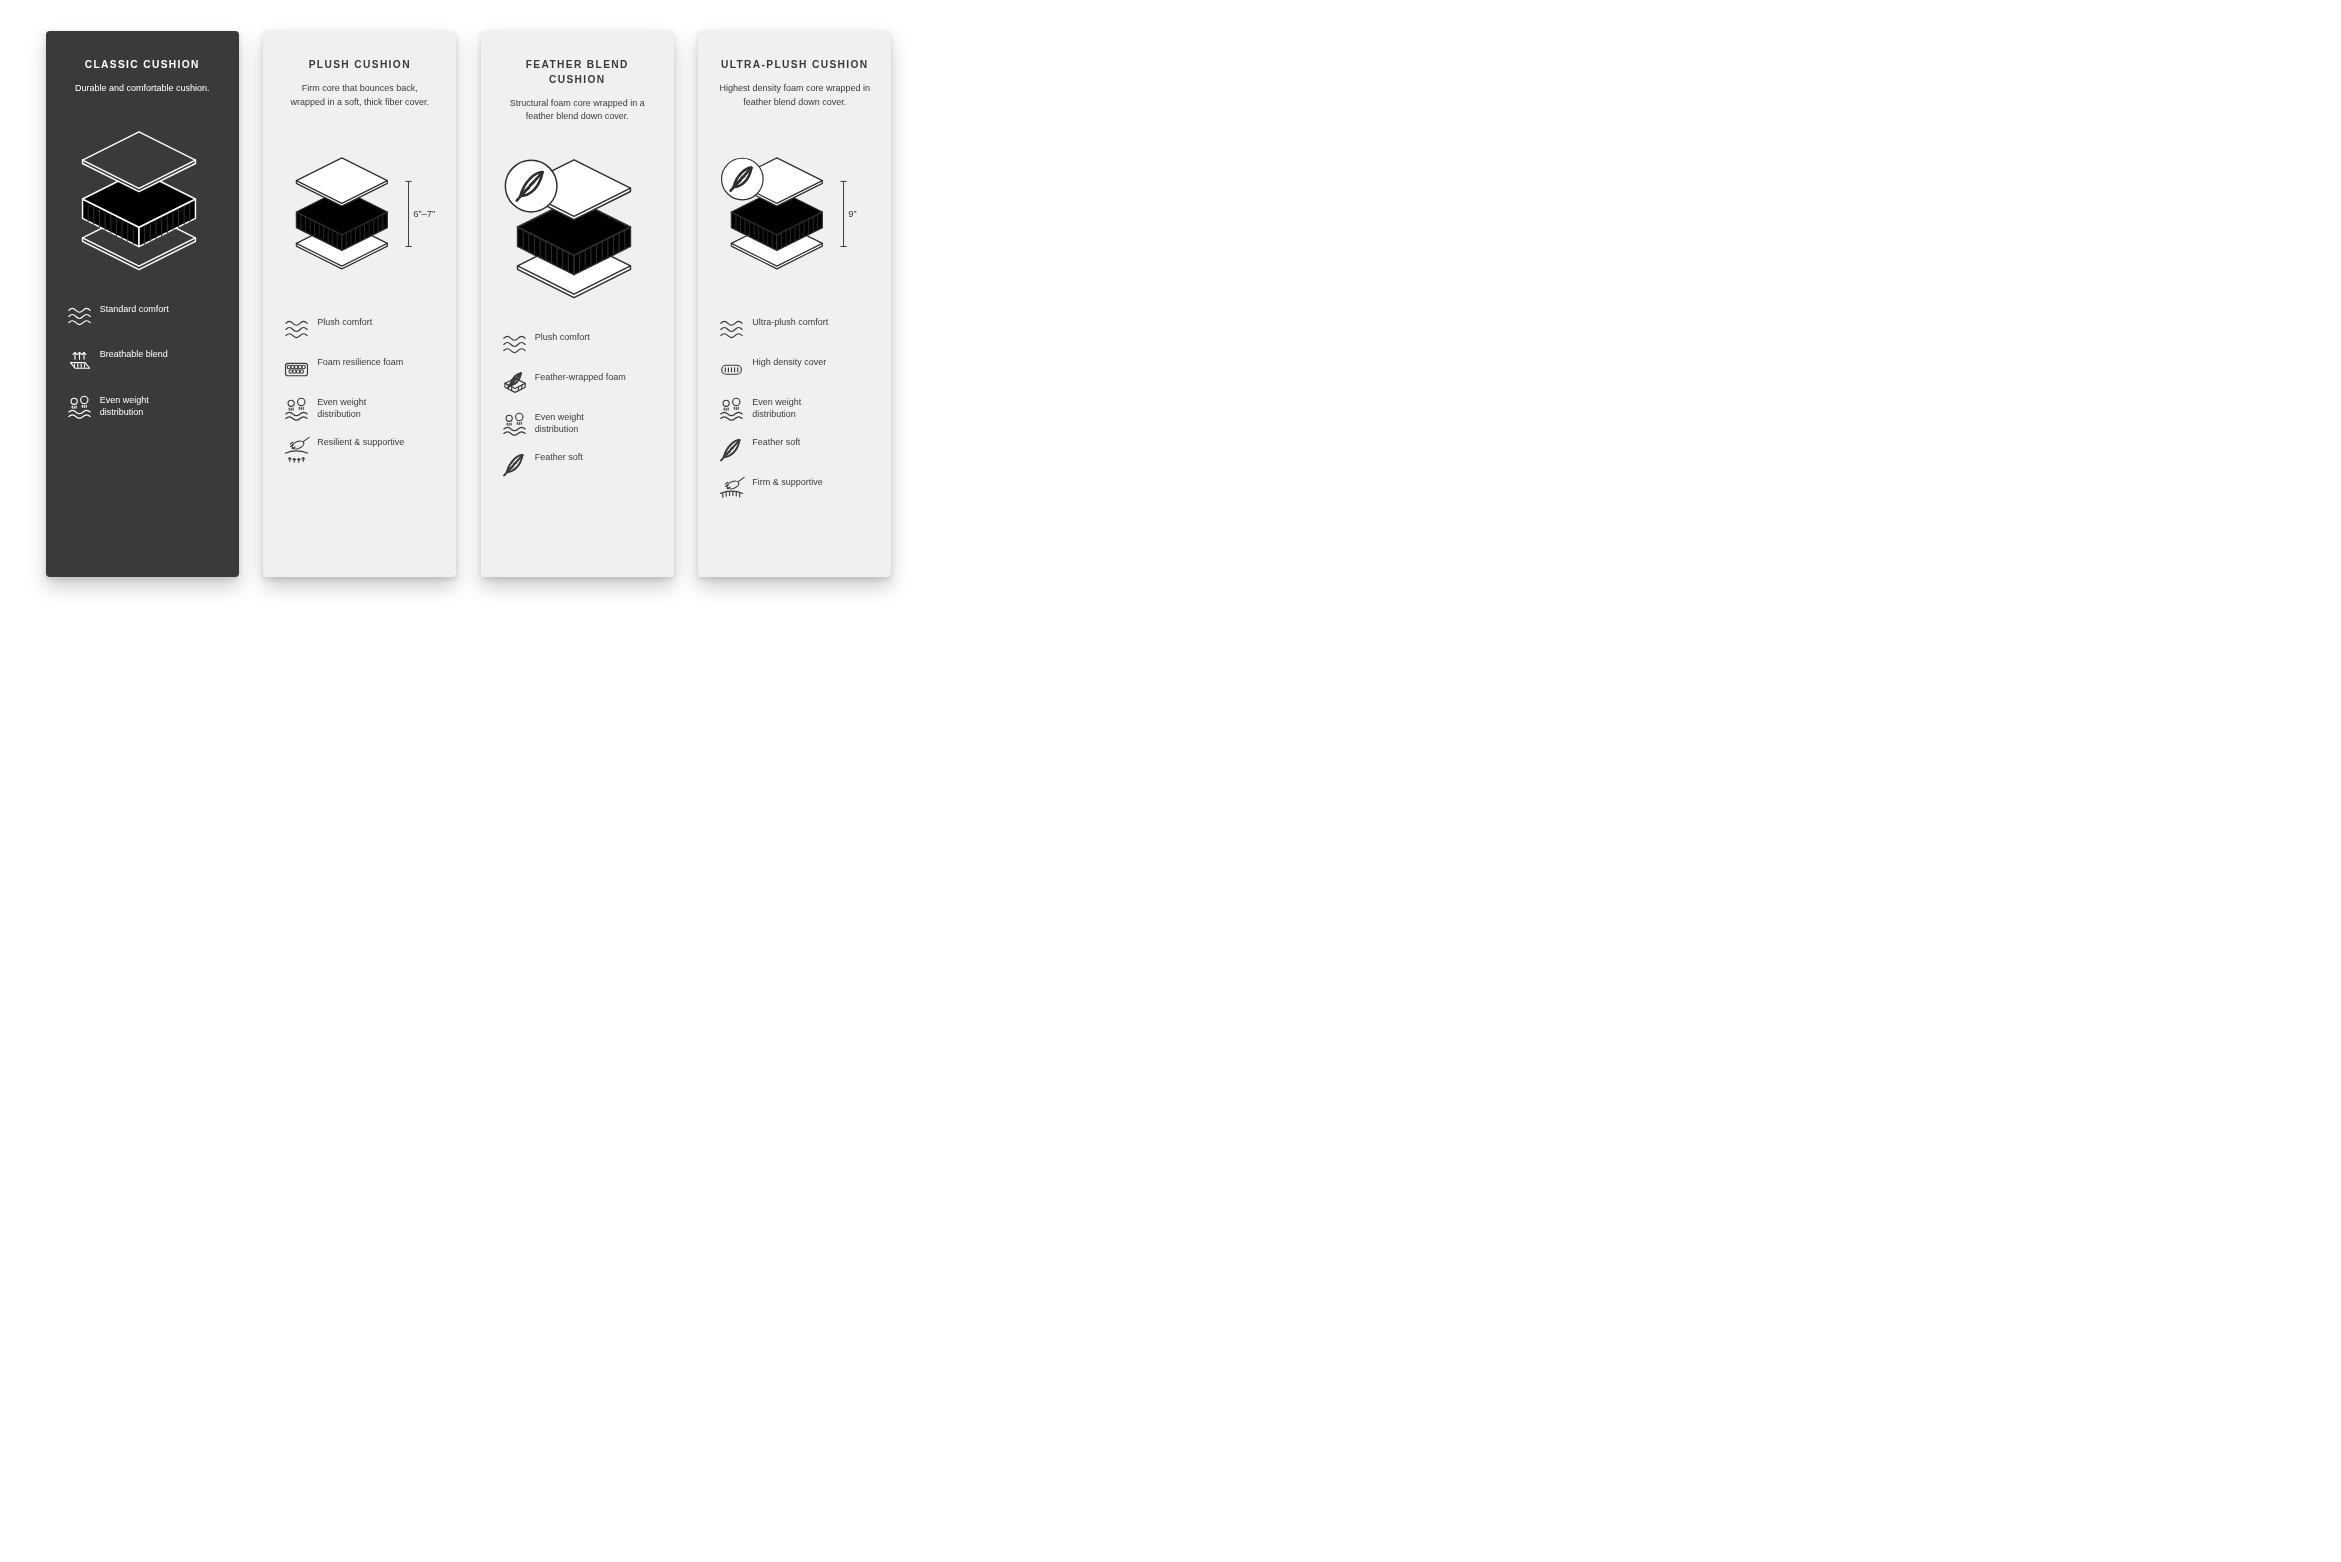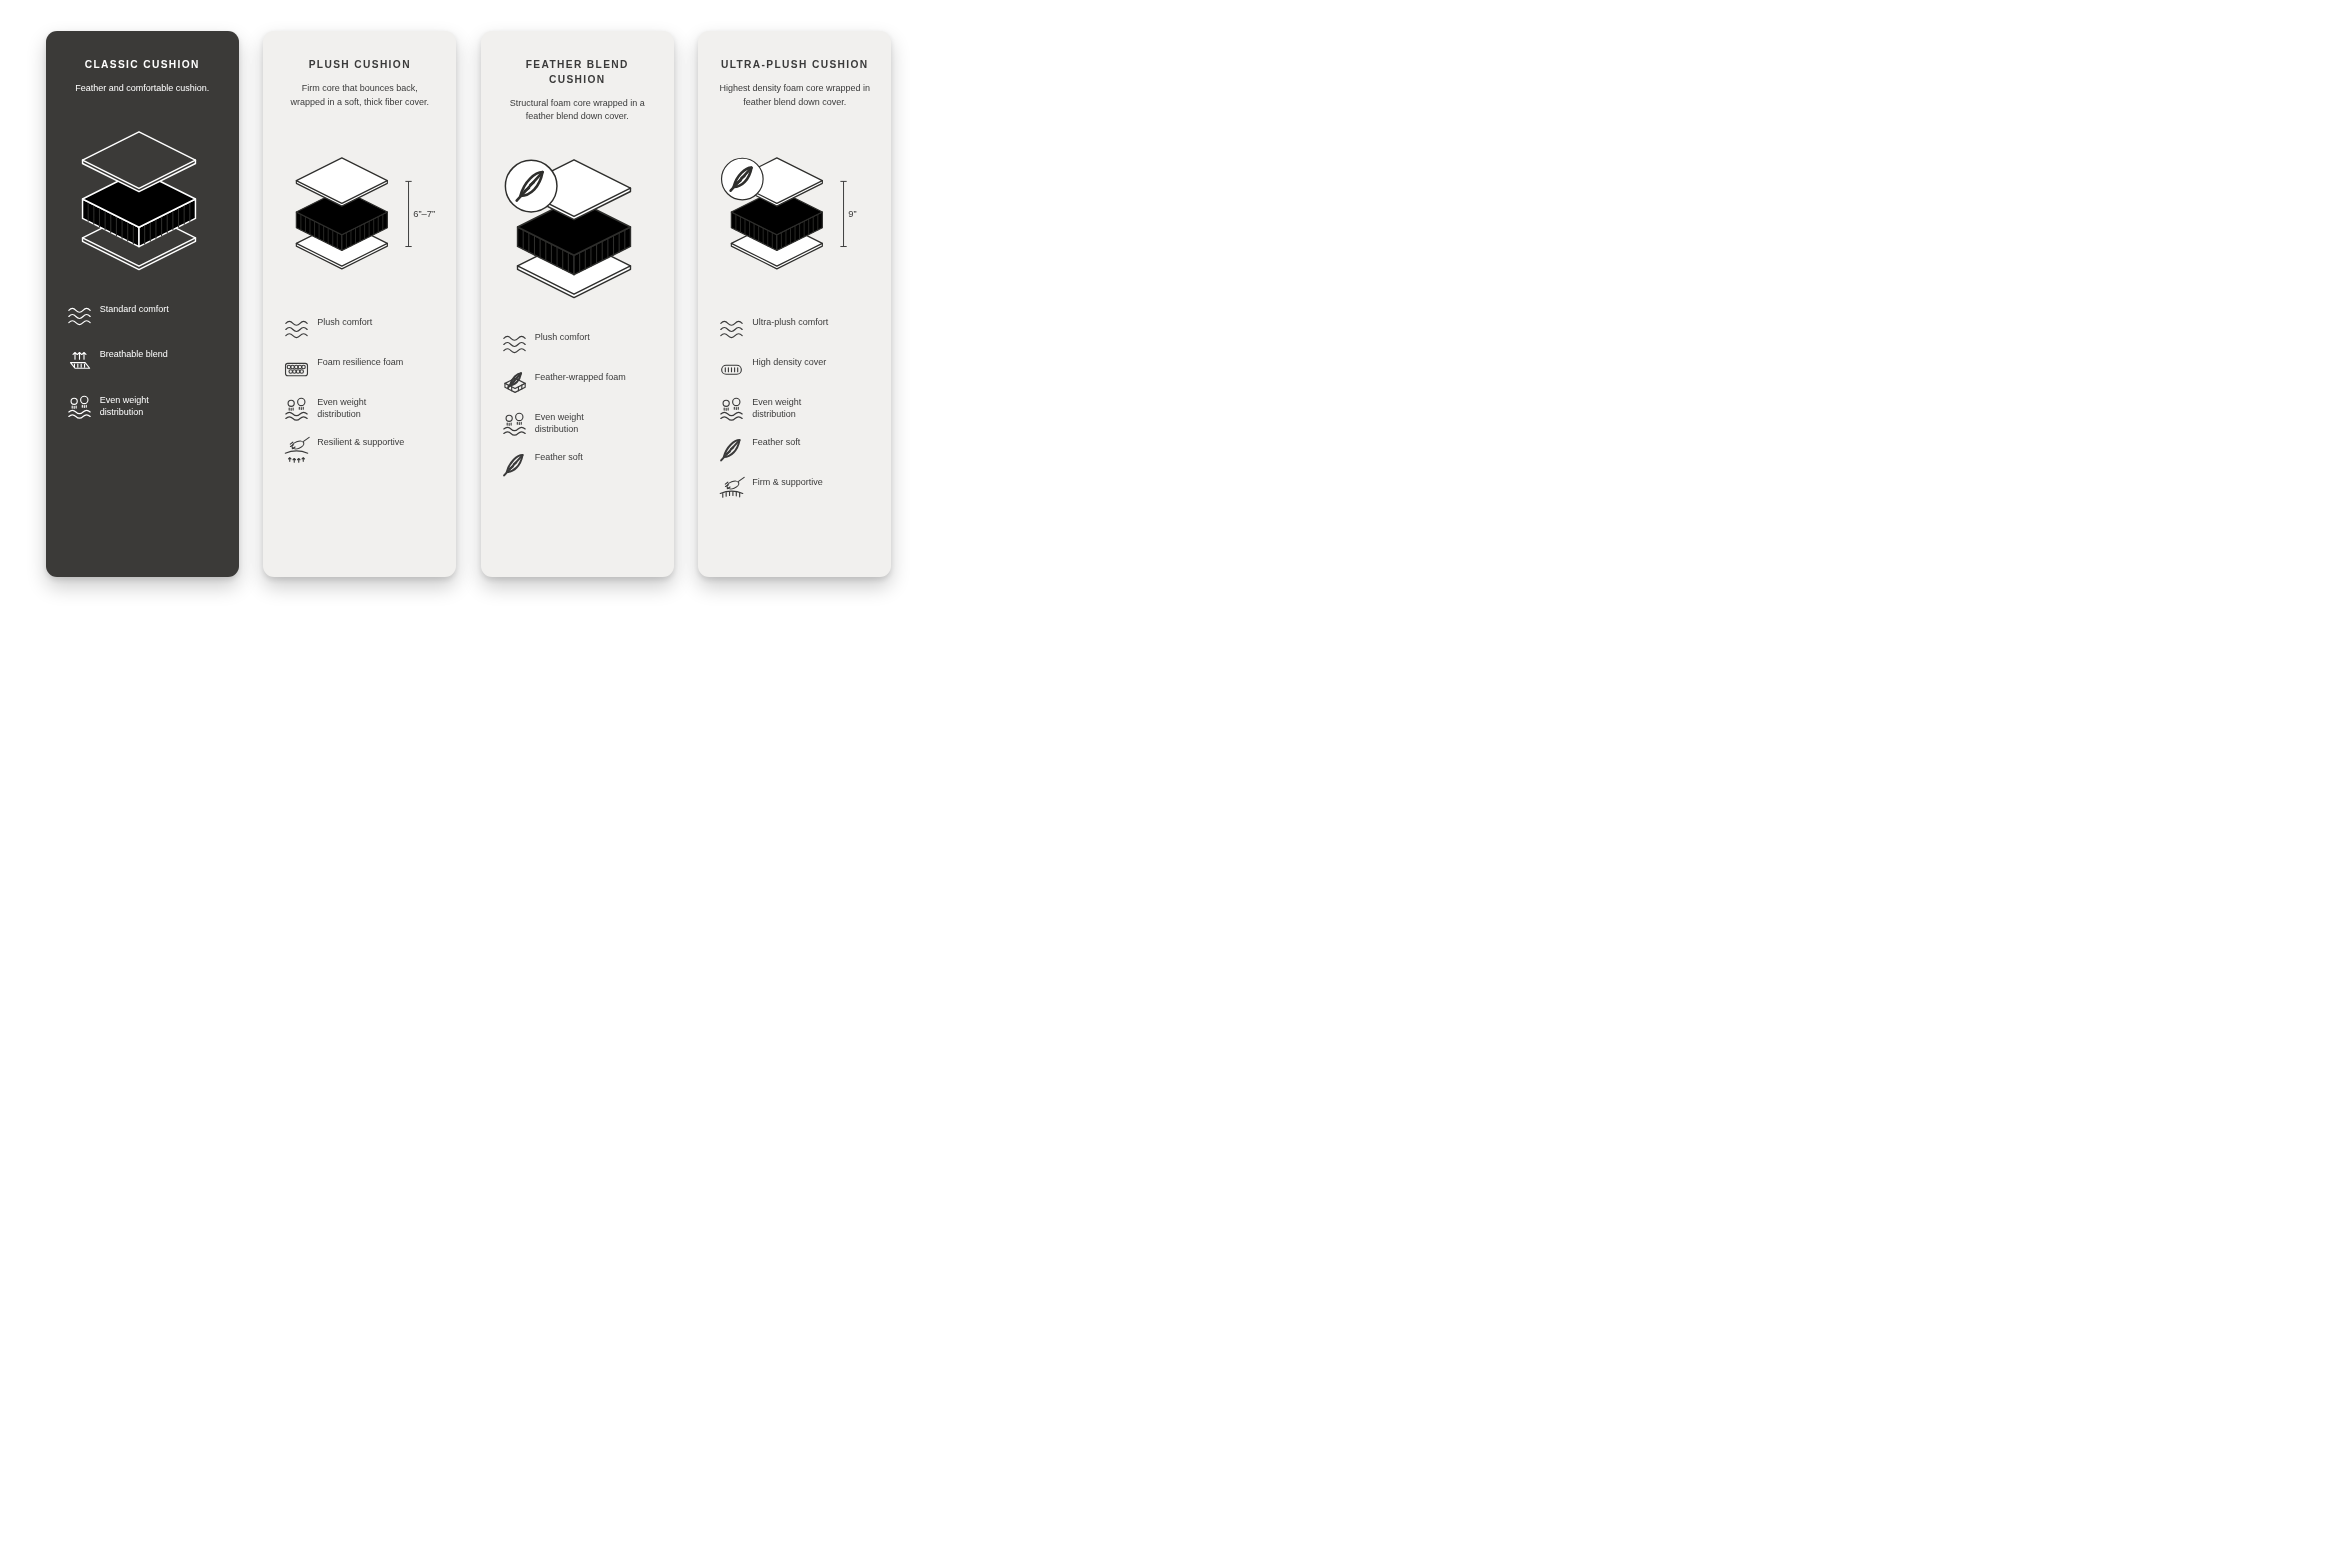--- a/index.html
+++ b/index.html
@@ -13,21 +13,21 @@
     display: flex;
     justify-content: center;
     align-items: flex-start;
     gap: 24.5px;
     padding-top: 31px;
   }
   .card {
     width: 193px; height: 546px;
     background: var(--light-card, #f1f0ee);
     box-shadow: 0 9.3px 20px rgba(0,0,0,0.20), 0 2.3px 5.8px rgba(0,0,0,0.10);
-    border-radius: 11px;
+    border-radius: 4px;
     padding: 27px 20px 22px 20px;
     color: #3a3a3a;
     display: flex; flex-direction: column;
   }
   .card.dark {
     background: var(--dark-card, #3b3a38);
     color: #ffffff;
   }
   .card-title {
     font-size: 10.2px;
@@ -172,21 +172,21 @@
       <path d="M4 31 q20 -8 40 0"></path>
       <path d="M8.5 31.2 v6.5 M14.5 29.3 v6.5 M20.5 28.2 v6.5 M26.5 28 v6.5 M32.5 28.8 v6.5 M38.5 30.5 v6.5"></path>
     </g>
   </defs>
 </svg>
 
 <div class="board">
 
   <section class="card dark">
     <h2 class="card-title">CLASSIC CUSHION</h2>
-    <p class="card-desc">Feather and comfortable cushion.</p>
+    <p class="card-desc">Durable and comfortable cushion.</p>
     <div class="diagram-wrap">
       <svg class="diagram" width="146" height="146" viewBox="0 0 300 300" style="--st:#ffffff; --slab:var(--dark-card,#3b3a38); --foam:var(--foam,#cfe4ed); --hatch:var(--ink,#2e2e2c);">
         <use href="#stack"></use>
       </svg>
     </div>
     <div class="features">
       <div class="feature-row">
         <span class="feature-icon-box">
             <svg class="f-icon" width="27" height="27" viewBox="0 0 48 48">
               <use href="#i-waves"></use>

